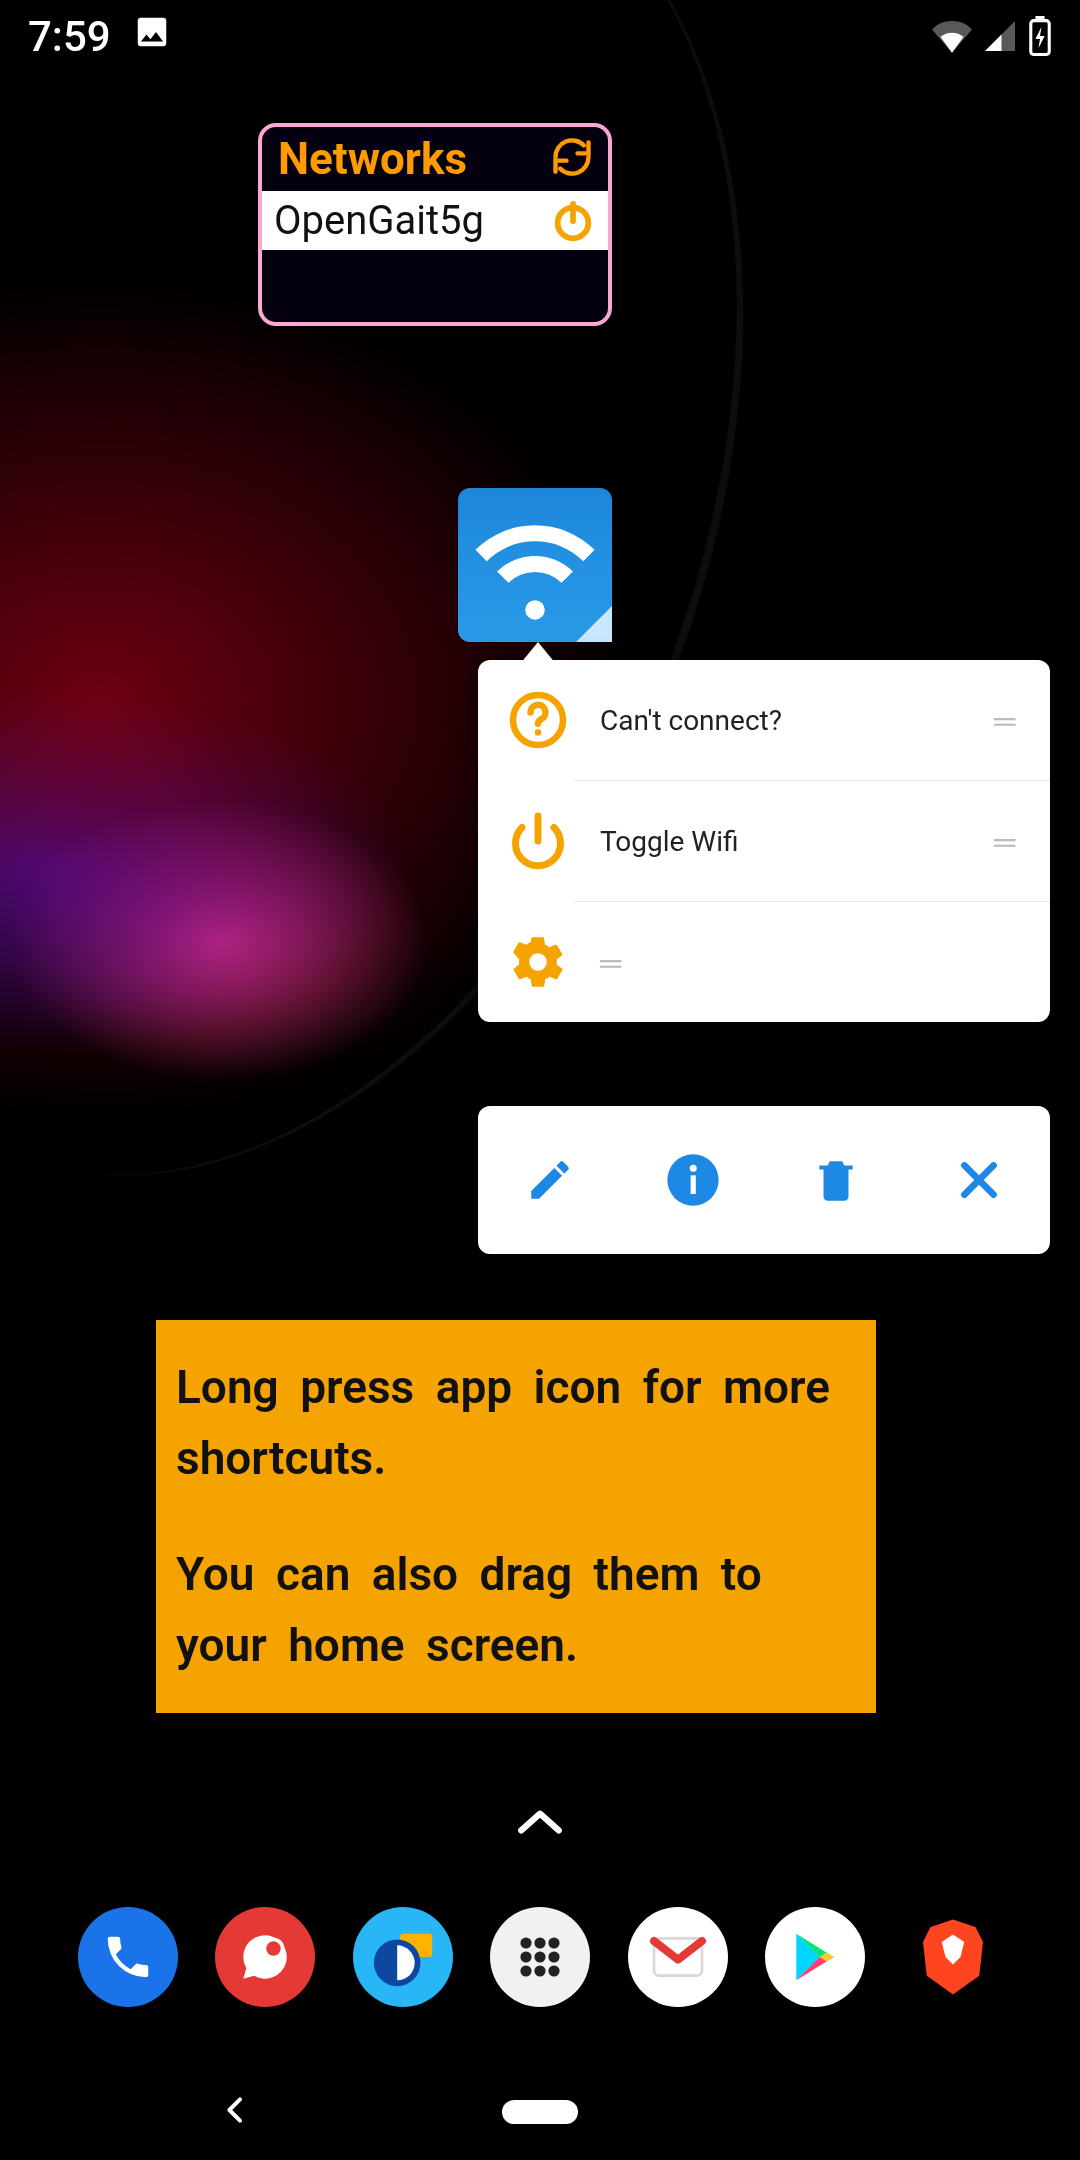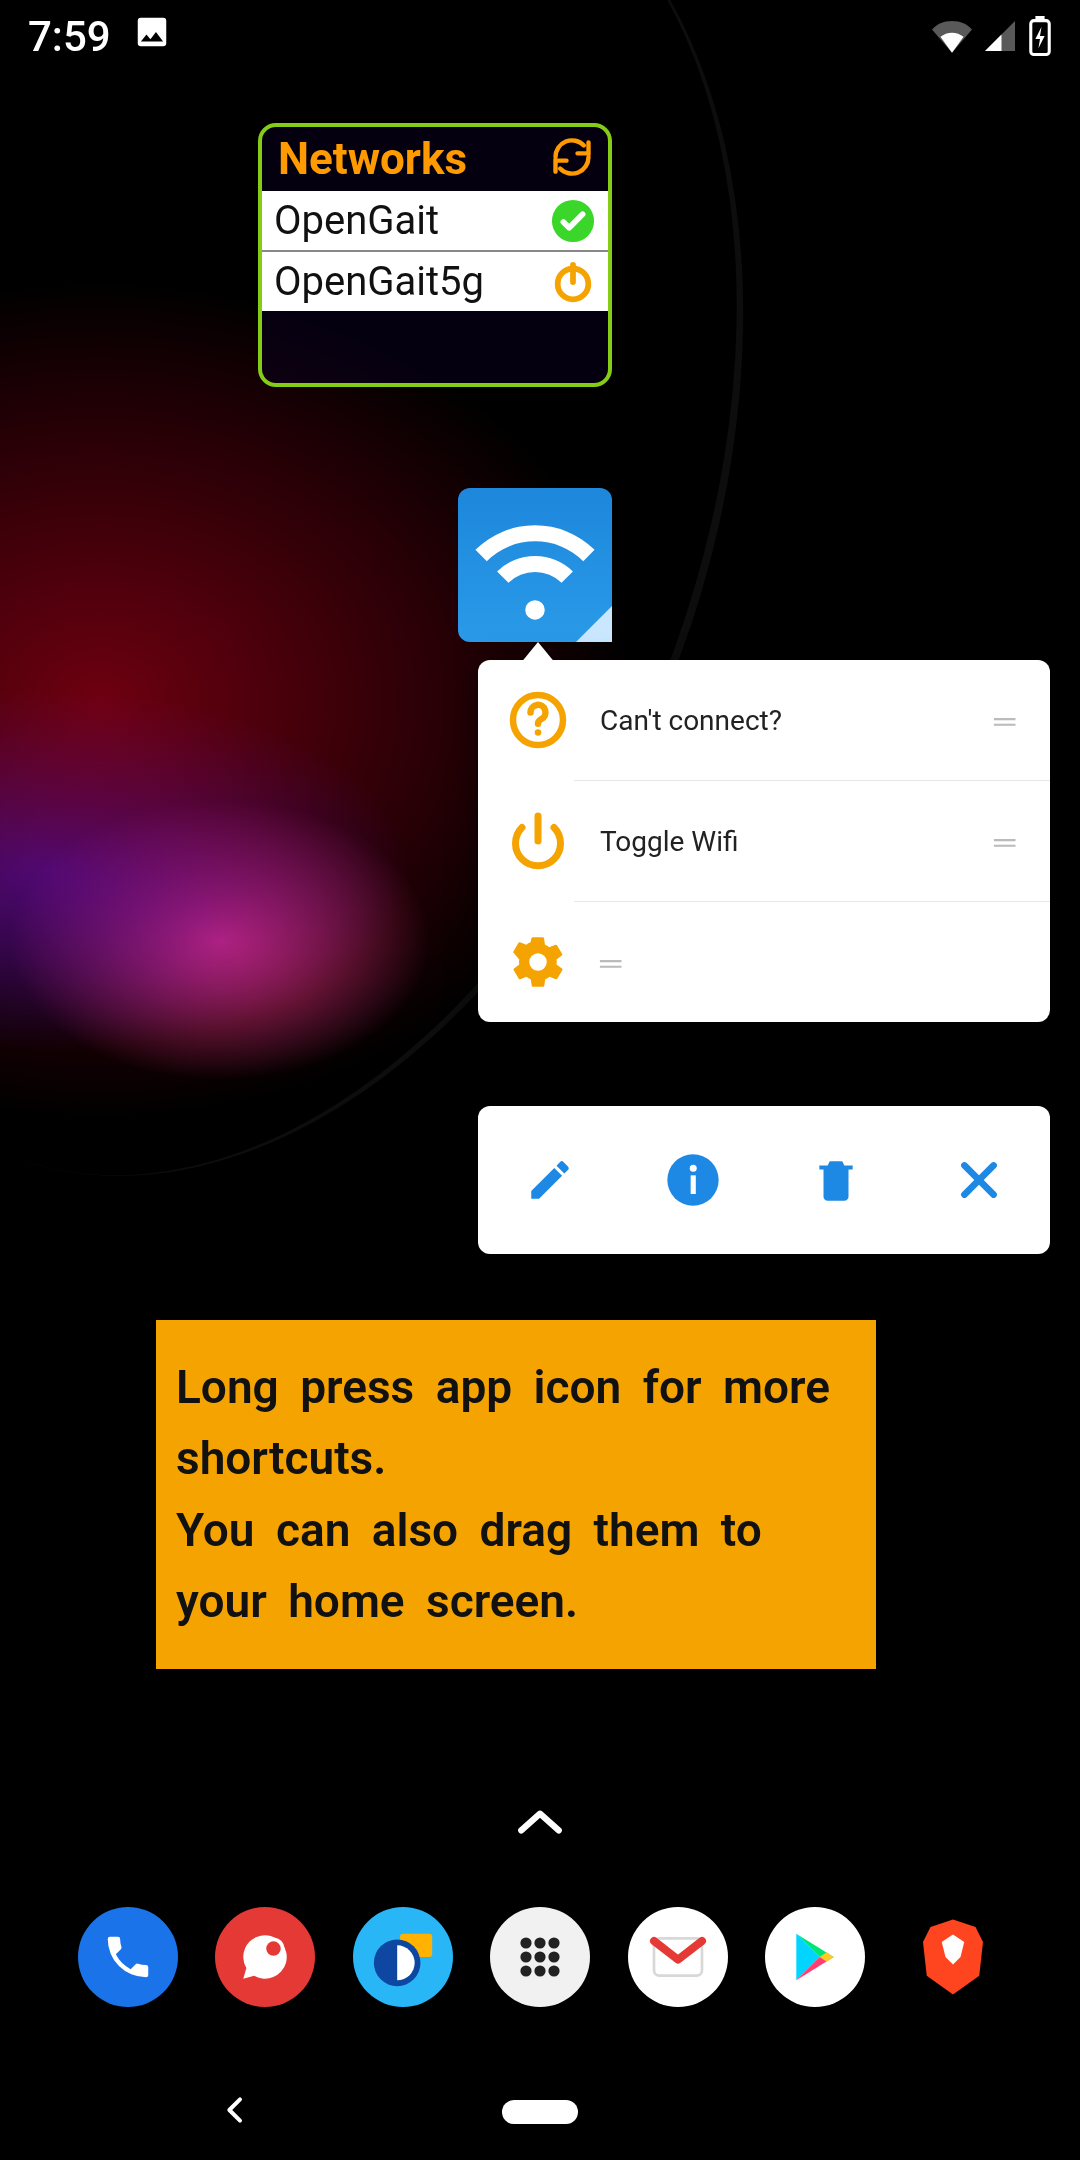--- a/index.html
+++ b/index.html
@@ -47,21 +47,21 @@
   .status-left { display:flex; align-items:center; gap:22px; }
   .status-right { display:flex; align-items:center; gap:10px; }
   .status-right svg { display:block; }
 
   
   .networks-widget {
     position: absolute;
     left: 258px;
     top: 123px;
     width: 354px;
-    border: 4px solid #84cc16;
+    border: 4px solid #f9a8d4;
     border-radius: 18px;
     background: rgba(10,0,30,0.55);
     overflow: hidden;
   }
   .networks-header {
     display:flex;
     align-items:center;
     justify-content:space-between;
     padding: 6px 14px 6px 16px;
   }
@@ -188,21 +188,21 @@
     top:1320px;
     width:720px;
     background:#f5a300;
     padding:32px 20px;
     font-size:46px;
     font-weight:600;
     color:#111;
     line-height:1.55;
     word-spacing:10px;
   }
-  .tip-box p + p { }
+  .tip-box p + p { margin-top:44px; }
 
   
   .home-chevron{
     position:absolute;
     left:50%;
     top:1805px;
     transform:translateX(-50%);
     color:#fff;
   }
 
@@ -295,29 +295,20 @@
     <span class="networks-title">Networks</span>
     <span>
       <svg width="44" height="44" viewBox="0 0 24 24" fill="none" stroke="#ff9b00" stroke-width="2.4" stroke-linecap="round">
           <path d="M21 12a9 9 0 0 1-15.5 6.3M3 12a9 9 0 0 1 15.5-6.3"></path>
           <polyline points="21 4 21 10 15 10"></polyline>
           <polyline points="3 20 3 14 9 14"></polyline>
         </svg>
     </span>
   </div>
   <div class="networks-list">
-    <div class="network-row">
-      <span>OpenGait</span>
-      <span class="network-status">
-        <svg width="46" height="46" viewBox="0 0 24 24">
-            <circle cx="12" cy="12" r="11" fill="#3bd62a"></circle>
-            <path d="M7 12.5l3 3 7-7" stroke="#fff" stroke-width="3" fill="none" stroke-linecap="round" stroke-linejoin="round"></path>
-          </svg>
-      </span>
-    </div>
     <div class="network-row">
       <span>OpenGait5g</span>
       <span class="network-status">
         <svg width="46" height="46" viewBox="0 0 24 24" fill="none" stroke="#f5a300" stroke-width="3" stroke-linecap="round">
             <circle cx="12" cy="13" r="8"></circle>
             <line x1="12" y1="3" x2="12" y2="12"></line>
           </svg>
       </span>
     </div>
   </div>

